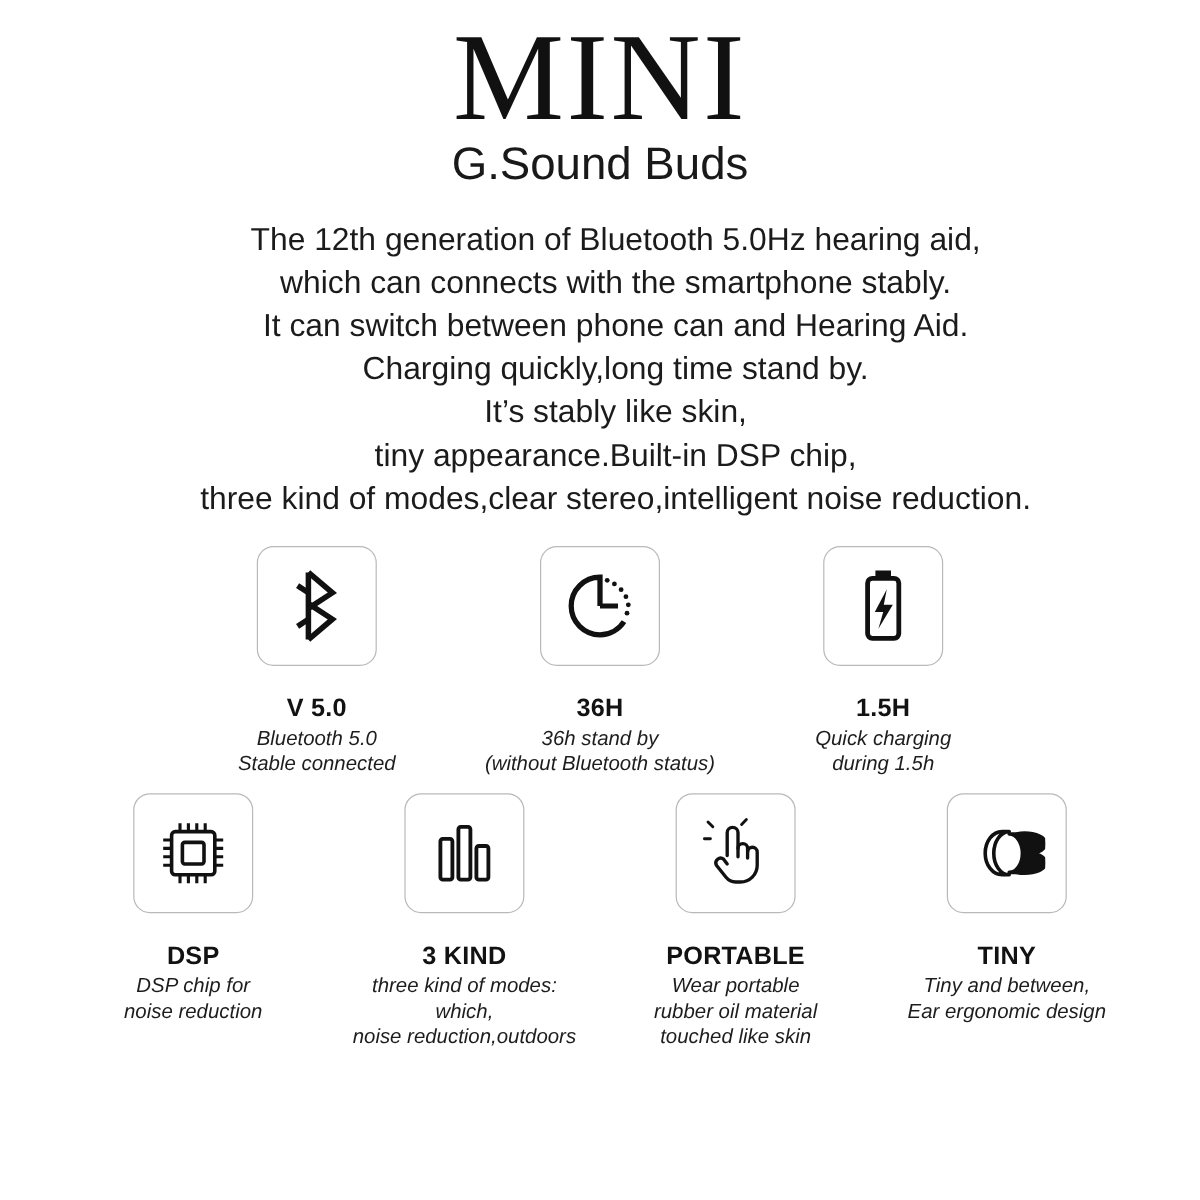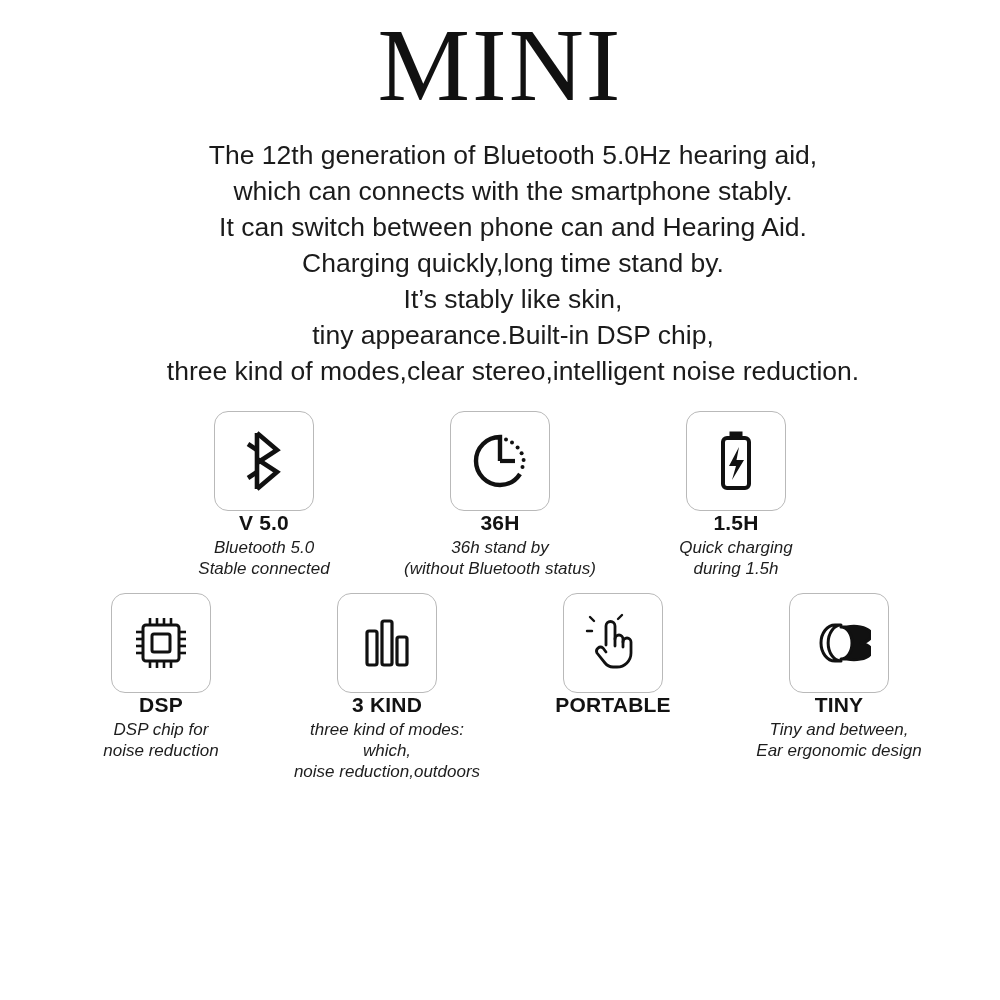--- a/index.html
+++ b/index.html
@@ -81,21 +81,21 @@
     height: 100px;
     border: 1.6px solid #b9b9b9;
     border-radius: 14px;
     display: flex;
     align-items: center;
     justify-content: center;
     background: #fff;
     box-sizing: border-box;
   }
   .cell-title {
-    margin-top: 0;
+    margin-top: 24px;
     font-size: 21px;
     font-weight: 700;
     color: #121212;
     letter-spacing: 0.2px;
   }
   .cell-desc {
     margin-top: 3px;
     font-size: 17px;
     line-height: 1.22;
     color: #1d1d1d;
@@ -104,20 +104,21 @@
 
   svg { display: block; }
 </style>
 </head>
 <body>
 
 <div class="page">
 
   <div class="title-block">
     <div class="main-title">MINI</div>
+    <div class="sub-title">G.Sound Buds</div>
   </div>
 
   <div class="desc">
     <div>The 12th generation of Bluetooth 5.0Hz hearing aid,</div>
     <div>which can connects with the smartphone stably.</div>
     <div>It can switch between phone can and Hearing Aid.</div>
     <div>Charging quickly,long time stand by.</div>
     <div>It’s stably like skin,</div>
     <div>tiny appearance.Built-in DSP chip,</div>
     <div>three kind of modes,clear stereo,intelligent noise reduction.</div>
@@ -262,20 +263,25 @@
                 <path d="M31 26 a4 4 0 0 1 8 0 L39 34"></path>
                 <path d="M39 29 a4 4 0 0 1 8 0 L47 40 a14 14 0 0 1 -14 14 L29 54 a11 11 0 0 1 -8 -4 L13 40 a4 4 0 0 1 6 -5 L22 39"></path>
                 <path d="M10 8 L6 4" stroke-width="2.4"></path>
                 <path d="M34 6 L38 2" stroke-width="2.4"></path>
                 <path d="M8 18 L3 18" stroke-width="2.4"></path>
               </g>
             </svg>
           </span>
         </div>
         <div class="cell-title">PORTABLE</div>
+        <div class="cell-desc">
+          <div>Wear portable</div>
+          <div>rubber oil material</div>
+          <div>touched like skin</div>
+        </div>
       </div>
 
       <div class="cell">
         <div class="icon-box">
           <span>
             <svg width="64" height="52" viewBox="0 0 64 52">
               <g stroke="#111" stroke-width="3" fill="none" stroke-linejoin="round">
                 <path d="M28 8 a14 18 0 0 0 0 36 L34 44 a10 14 0 0 1 0 -36 Z" fill="#ffffff"></path>
                 <path d="M34 10 a11 16 0 0 1 0 32 L40 42 a16 8 0 0 0 14 -16 a16 8 0 0 0 -14 -16 Z" fill="#111" stroke="#111"></path>
               </g>

